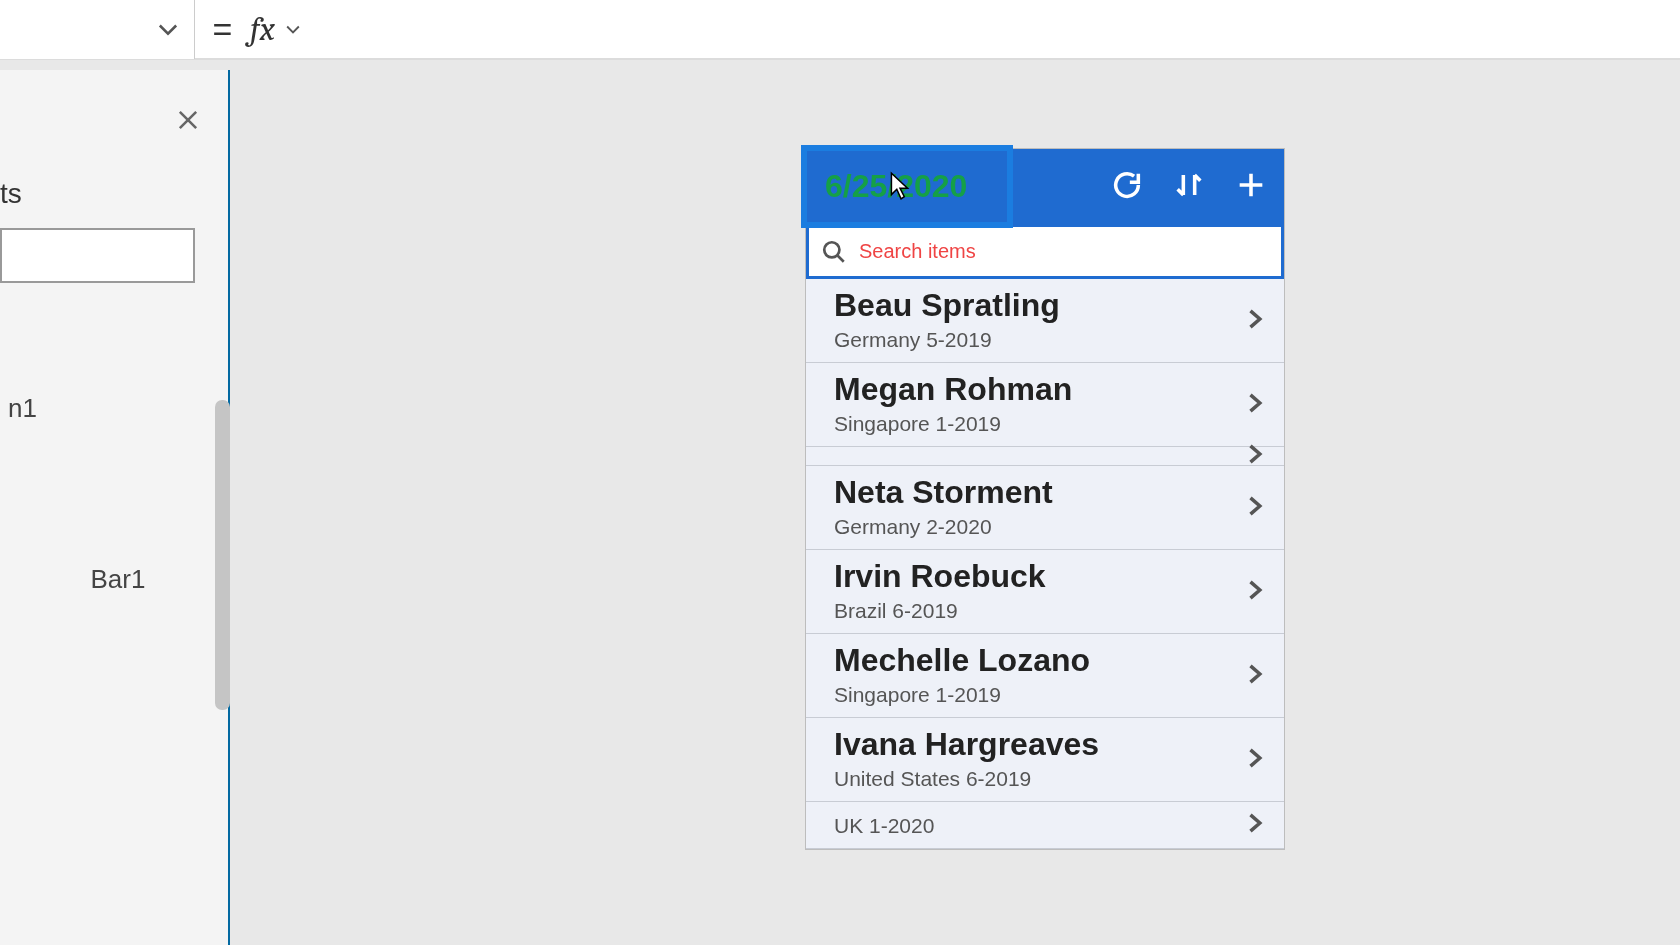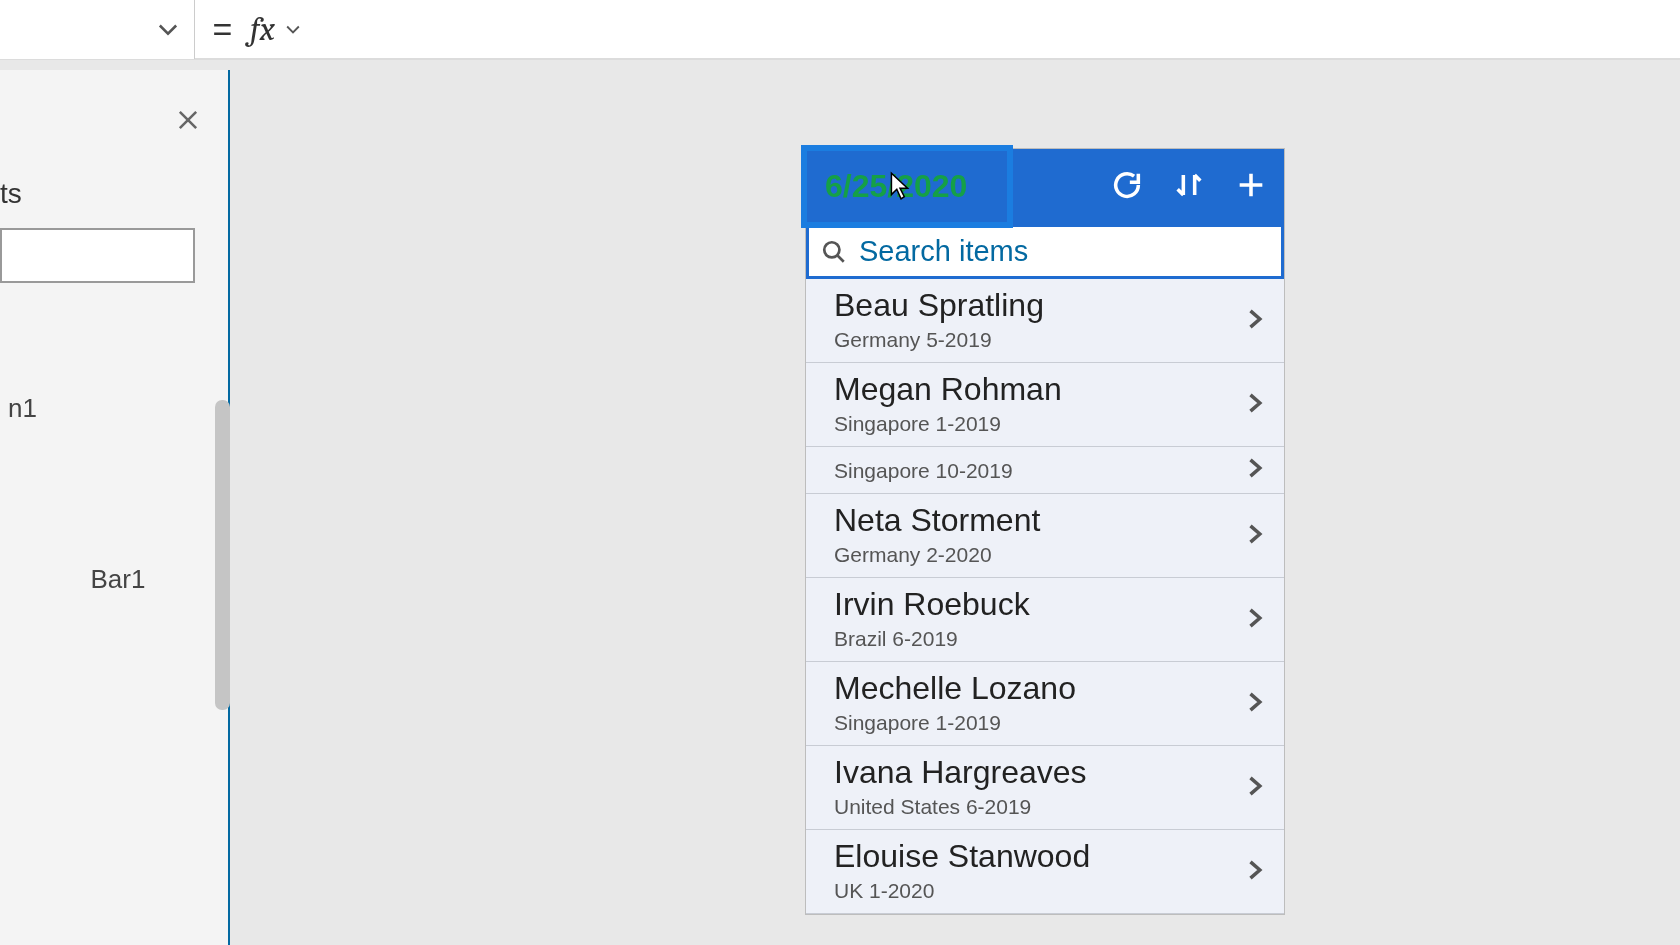--- a/index.html
+++ b/index.html
@@ -166,31 +166,31 @@
     align-items: center;
     background: #fff;
     border: 3px solid #1f6bd0;
     border-top-width: 3px;
     height: 55px;
     padding: 0 12px;
     gap: 12px;
   }
   .search-row svg { width: 26px; height: 26px; stroke: #555; fill: none; stroke-width: 2.5; }
   .search-placeholder {
-    font-size: 29px;
-    color: #0369a1;
+    font-size: 20px;
+    color: #ef4444;
   }
 
   .list { background: #eef1f8; }
   .list-item {
     border-bottom: 1px solid #c8ccd4;
     padding: 8px 18px 10px 28px;
     position: relative;
   }
-  .item-title { font-size: 32px; color: #222; font-weight: 400; }
+  .item-title { font-size: 32px; color: #222; font-weight: 700; }
   .item-sub { font-size: 21px; color: #555; margin-top: 4px; }
   .chevron {
     position: absolute;
     right: 16px;
     top: 50%;
     transform: translateY(-50%);
   }
   .chevron svg { width: 28px; height: 28px; stroke: #555; fill: none; stroke-width: 3; }
 
   .cursor {
@@ -280,21 +280,20 @@
             </svg></span>
       </div>
       <div class="list-item">
         <div class="item-title">Megan Rohman</div>
         <div class="item-sub">Singapore 1-2019</div>
         <span class="chevron"><svg viewBox="0 0 24 24">
               <path d="M9 5l8 7-8 7"></path>
             </svg></span>
       </div>
       <div class="list-item">
-        <div class="item-sub">Singapore 10-2019</div>
         <span class="chevron"><svg viewBox="0 0 24 24">
               <path d="M9 5l8 7-8 7"></path>
             </svg></span>
       </div>
       <div class="list-item">
         <div class="item-title">Neta Storment</div>
         <div class="item-sub">Germany 2-2020</div>
         <span class="chevron"><svg viewBox="0 0 24 24">
               <path d="M9 5l8 7-8 7"></path>
             </svg></span>
@@ -314,21 +313,20 @@
             </svg></span>
       </div>
       <div class="list-item">
         <div class="item-title">Ivana Hargreaves</div>
         <div class="item-sub">United States 6-2019</div>
         <span class="chevron"><svg viewBox="0 0 24 24">
               <path d="M9 5l8 7-8 7"></path>
             </svg></span>
       </div>
       <div class="list-item">
-        <div class="item-title">Elouise Stanwood</div>
         <div class="item-sub">UK 1-2020</div>
         <span class="chevron"><svg viewBox="0 0 24 24">
               <path d="M9 5l8 7-8 7"></path>
             </svg></span>
       </div>
 
     </div>
 
   </div>
 </div>

